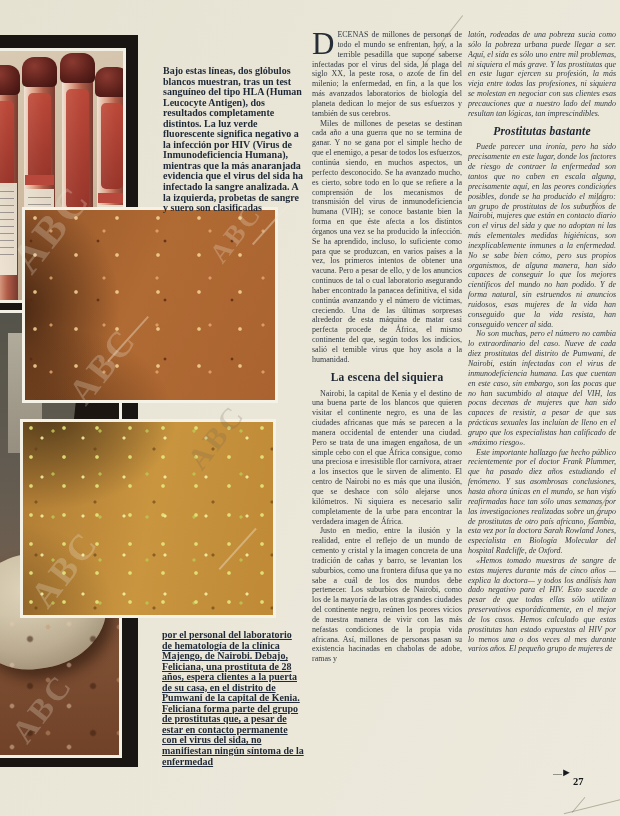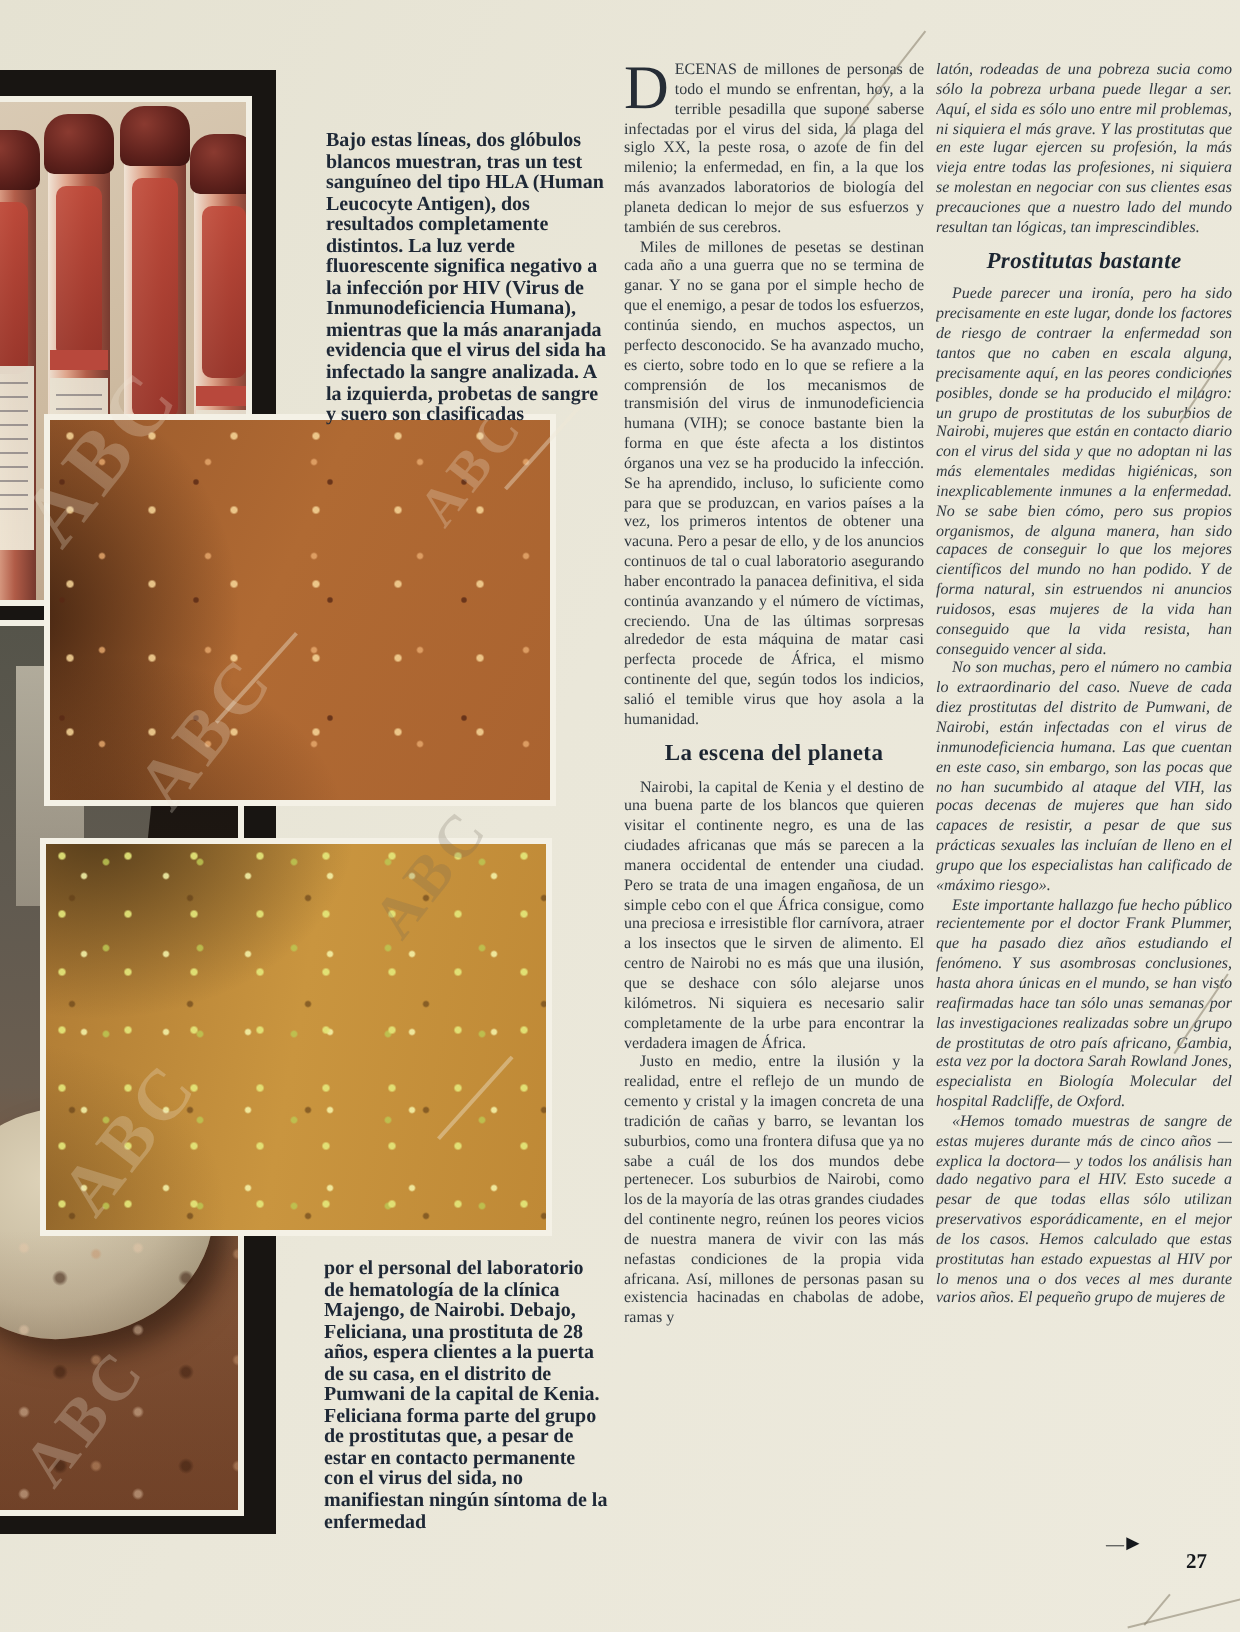--- a/index.html
+++ b/index.html
@@ -54,33 +54,33 @@
       radial-gradient(circle at 30px 9px,rgba(188,198,82,.85) 1.2px,transparent 2.1px),
       radial-gradient(circle at 13px 27px,rgba(95,60,22,.6) 1.1px,transparent 2px),
       radial-gradient(circle at 27px 30px,rgba(250,240,190,.7) .9px,transparent 1.7px),
       radial-gradient(190px 140px at 10% -4%,rgba(62,44,20,.8) 0%,rgba(62,44,20,0) 68%),
       radial-gradient(150px 120px at -6% 95%,rgba(110,75,30,.55) 0%,rgba(110,75,30,0) 70%),
       linear-gradient(100deg,#b07c35 0%,#c9953f 50%,#bf8936 100%);
     background-size:33px 29px,41px 39px,47px 43px,59px 53px,27px 25px,100% 100%,100% 100%,100% 100%;}
   
   .caption{position:absolute;font-weight:bold;font-size:10px;line-height:10.55px;color:#1e2836;text-align:left;}
   .caption-top{left:163px;top:66px;width:143px;}
-  .caption-bottom{left:162px;top:630px;width:142px;}
+  .caption-bottom{left:162px;top:630px;width:142px;text-decoration:underline;}
   
   .col{position:absolute;top:30px;font-size:8px;line-height:9.85px;text-align:justify;color:#313941;}
   .col1{left:312px;width:150px;height:762px;overflow:hidden;}
   .col2{left:468px;width:148px;height:740px;overflow:hidden;font-style:italic;}
   .col p{margin:0;}
   .col p.indent{text-indent:8px;}
   .dropcap{float:left;font-size:31px;line-height:26px;padding:1px 3px 0 0;color:#262d36;font-weight:normal;}
   .subhead{margin:8px 0 6px;text-align:center;font-weight:bold;font-size:11.5px;color:#1c2531;letter-spacing:.2px;}
   .footerbits{position:absolute;}
   .cont-arrow{left:553px;top:766px;font-size:9px;color:#15181c;letter-spacing:-1px;}
   .cont-arrow .tri{font-size:11px;letter-spacing:0;}
-  .page-number{left:573px;top:776px;font-weight:bold;font-size:10.5px;color:#15181c;margin-left:20px;}
+  .page-number{left:573px;top:776px;font-weight:bold;font-size:10.5px;color:#15181c;}
   
   .wm{position:absolute;font-weight:bold;letter-spacing:3px;transform:rotate(-52deg);color:rgba(238,232,216,.26);pointer-events:none;}
   .wm.dark{color:rgba(110,100,85,.22);}
   .dash{position:absolute;height:1.6px;background:rgba(240,233,215,.4);pointer-events:none;}
   .scratch{position:absolute;width:1.4px;background:rgba(135,125,105,.55);pointer-events:none;}
   .scratch-h{position:absolute;height:1.4px;background:rgba(135,125,105,.55);pointer-events:none;}
 </style>
 </head>
 <body>
 
@@ -122,21 +122,21 @@
 
   <div class="photo photo-micro1"></div>
   <div class="photo photo-micro2"></div>
 
   <div class="caption caption-top">Bajo estas líneas, dos glóbulos blancos muestran, tras un test sanguíneo del tipo HLA (Human Leucocyte Antigen), dos resultados completamente distintos. La luz verde fluorescente significa negativo a la infección por HIV (Virus de Inmunodeficiencia Humana), mientras que la más anaranjada evidencia que el virus del sida ha infectado la sangre analizada. A la izquierda, probetas de sangre y suero son clasificadas</div>
   <div class="caption caption-bottom">por el personal del laboratorio de hematología de la clínica Majengo, de Nairobi. Debajo, Feliciana, una prostituta de 28 años, espera clientes a la puerta de su casa, en el distrito de Pumwani de la capital de Kenia. Feliciana forma parte del grupo de prostitutas que, a pesar de estar en contacto permanente con el virus del sida, no manifiestan ningún síntoma de la enfermedad</div>
 
   <div class="col col1">
     <p><span class="dropcap">D</span><span>ECENAS de millones de personas de todo el mundo se enfrentan, hoy, a la terrible pesadilla que supone saberse infectadas por el virus del sida, la plaga del siglo XX, la peste rosa, o azote de fin del milenio; la enfermedad, en fin, a la que los más avanzados laboratorios de biología del planeta dedican lo mejor de sus esfuerzos y también de sus cerebros.</span></p>
     <p class="indent">Miles de millones de pesetas se destinan cada año a una guerra que no se termina de ganar. Y no se gana por el simple hecho de que el enemigo, a pesar de todos los esfuerzos, continúa siendo, en muchos aspectos, un perfecto desconocido. Se ha avanzado mucho, es cierto, sobre todo en lo que se refiere a la comprensión de los mecanismos de transmisión del virus de inmunodeficiencia humana (VIH); se conoce bastante bien la forma en que éste afecta a los distintos órganos una vez se ha producido la infección. Se ha aprendido, incluso, lo suficiente como para que se produzcan, en varios países a la vez, los primeros intentos de obtener una vacuna. Pero a pesar de ello, y de los anuncios continuos de tal o cual laboratorio asegurando haber encontrado la panacea definitiva, el sida continúa avanzando y el número de víctimas, creciendo. Una de las últimas sorpresas alrededor de esta máquina de matar casi perfecta procede de África, el mismo continente del que, según todos los indicios, salió el temible virus que hoy asola a la humanidad.</p>
-    <h2 class="subhead">La escena del planeta</h2>
+    <h2 class="subhead">La escena del siquiera</h2>
     <p class="indent">Nairobi, la capital de Kenia y el destino de una buena parte de los blancos que quieren visitar el continente negro, es una de las ciudades africanas que más se parecen a la manera occidental de entender una ciudad. Pero se trata de una imagen engañosa, de un simple cebo con el que África consigue, como una preciosa e irresistible flor carnívora, atraer a los insectos que le sirven de alimento. El centro de Nairobi no es más que una ilusión, que se deshace con sólo alejarse unos kilómetros. Ni siquiera es necesario salir completamente de la urbe para encontrar la verdadera imagen de África.</p>
     <p class="indent">Justo en medio, entre la ilusión y la realidad, entre el reflejo de un mundo de cemento y cristal y la imagen concreta de una tradición de cañas y barro, se levantan los suburbios, como una frontera difusa que ya no sabe a cuál de los dos mundos debe pertenecer. Los suburbios de Nairobi, como los de la mayoría de las otras grandes ciudades del continente negro, reúnen los peores vicios de nuestra manera de vivir con las más nefastas condiciones de la propia vida africana. Así, millones de personas pasan su existencia hacinadas en chabolas de adobe, ramas y</p>
   </div>
 
   <div class="col col2">
     <p>latón, rodeadas de una pobreza sucia como sólo la pobreza urbana puede llegar a ser. Aquí, el sida es sólo uno entre mil problemas, ni siquiera el más grave. Y las prostitutas que en este lugar ejercen su profesión, la más vieja entre todas las profesiones, ni siquiera se molestan en negociar con sus clientes esas precauciones que a nuestro lado del mundo resultan tan lógicas, tan imprescindibles.</p>
     <h2 class="subhead">Prostitutas bastante</h2>
     <p class="indent">Puede parecer una ironía, pero ha sido precisamente en este lugar, donde los factores de riesgo de contraer la enfermedad son tantos que no caben en escala alguna, precisamente aquí, en las peores condiciones posibles, donde se ha producido el milagro: un grupo de prostitutas de los suburbios de Nairobi, mujeres que están en contacto diario con el virus del sida y que no adoptan ni las más elementales medidas higiénicas, son inexplicablemente inmunes a la enfermedad. No se sabe bien cómo, pero sus propios organismos, de alguna manera, han sido capaces de conseguir lo que los mejores científicos del mundo no han podido. Y de forma natural, sin estruendos ni anuncios ruidosos, esas mujeres de la vida han conseguido que la vida resista, han conseguido vencer al sida.</p>
     <p class="indent">No son muchas, pero el número no cambia lo extraordinario del caso. Nueve de cada diez prostitutas del distrito de Pumwani, de Nairobi, están infectadas con el virus de inmunodeficiencia humana. Las que cuentan en este caso, sin embargo, son las pocas que no han sucumbido al ataque del VIH, las pocas decenas de mujeres que han sido capaces de resistir, a pesar de que sus prácticas sexuales las incluían de lleno en el grupo que los especialistas han calificado de «máximo riesgo».</p>
     <p class="indent">Este importante hallazgo fue hecho público recientemente por el doctor Frank Plummer, que ha pasado diez años estudiando el fenómeno. Y sus asombrosas conclusiones, hasta ahora únicas en el mundo, se han visto reafirmadas hace tan sólo unas semanas por las investigaciones realizadas sobre un grupo de prostitutas de otro país africano, Gambia, esta vez por la doctora Sarah Rowland Jones, especialista en Biología Molecular del hospital Radcliffe, de Oxford.</p>

